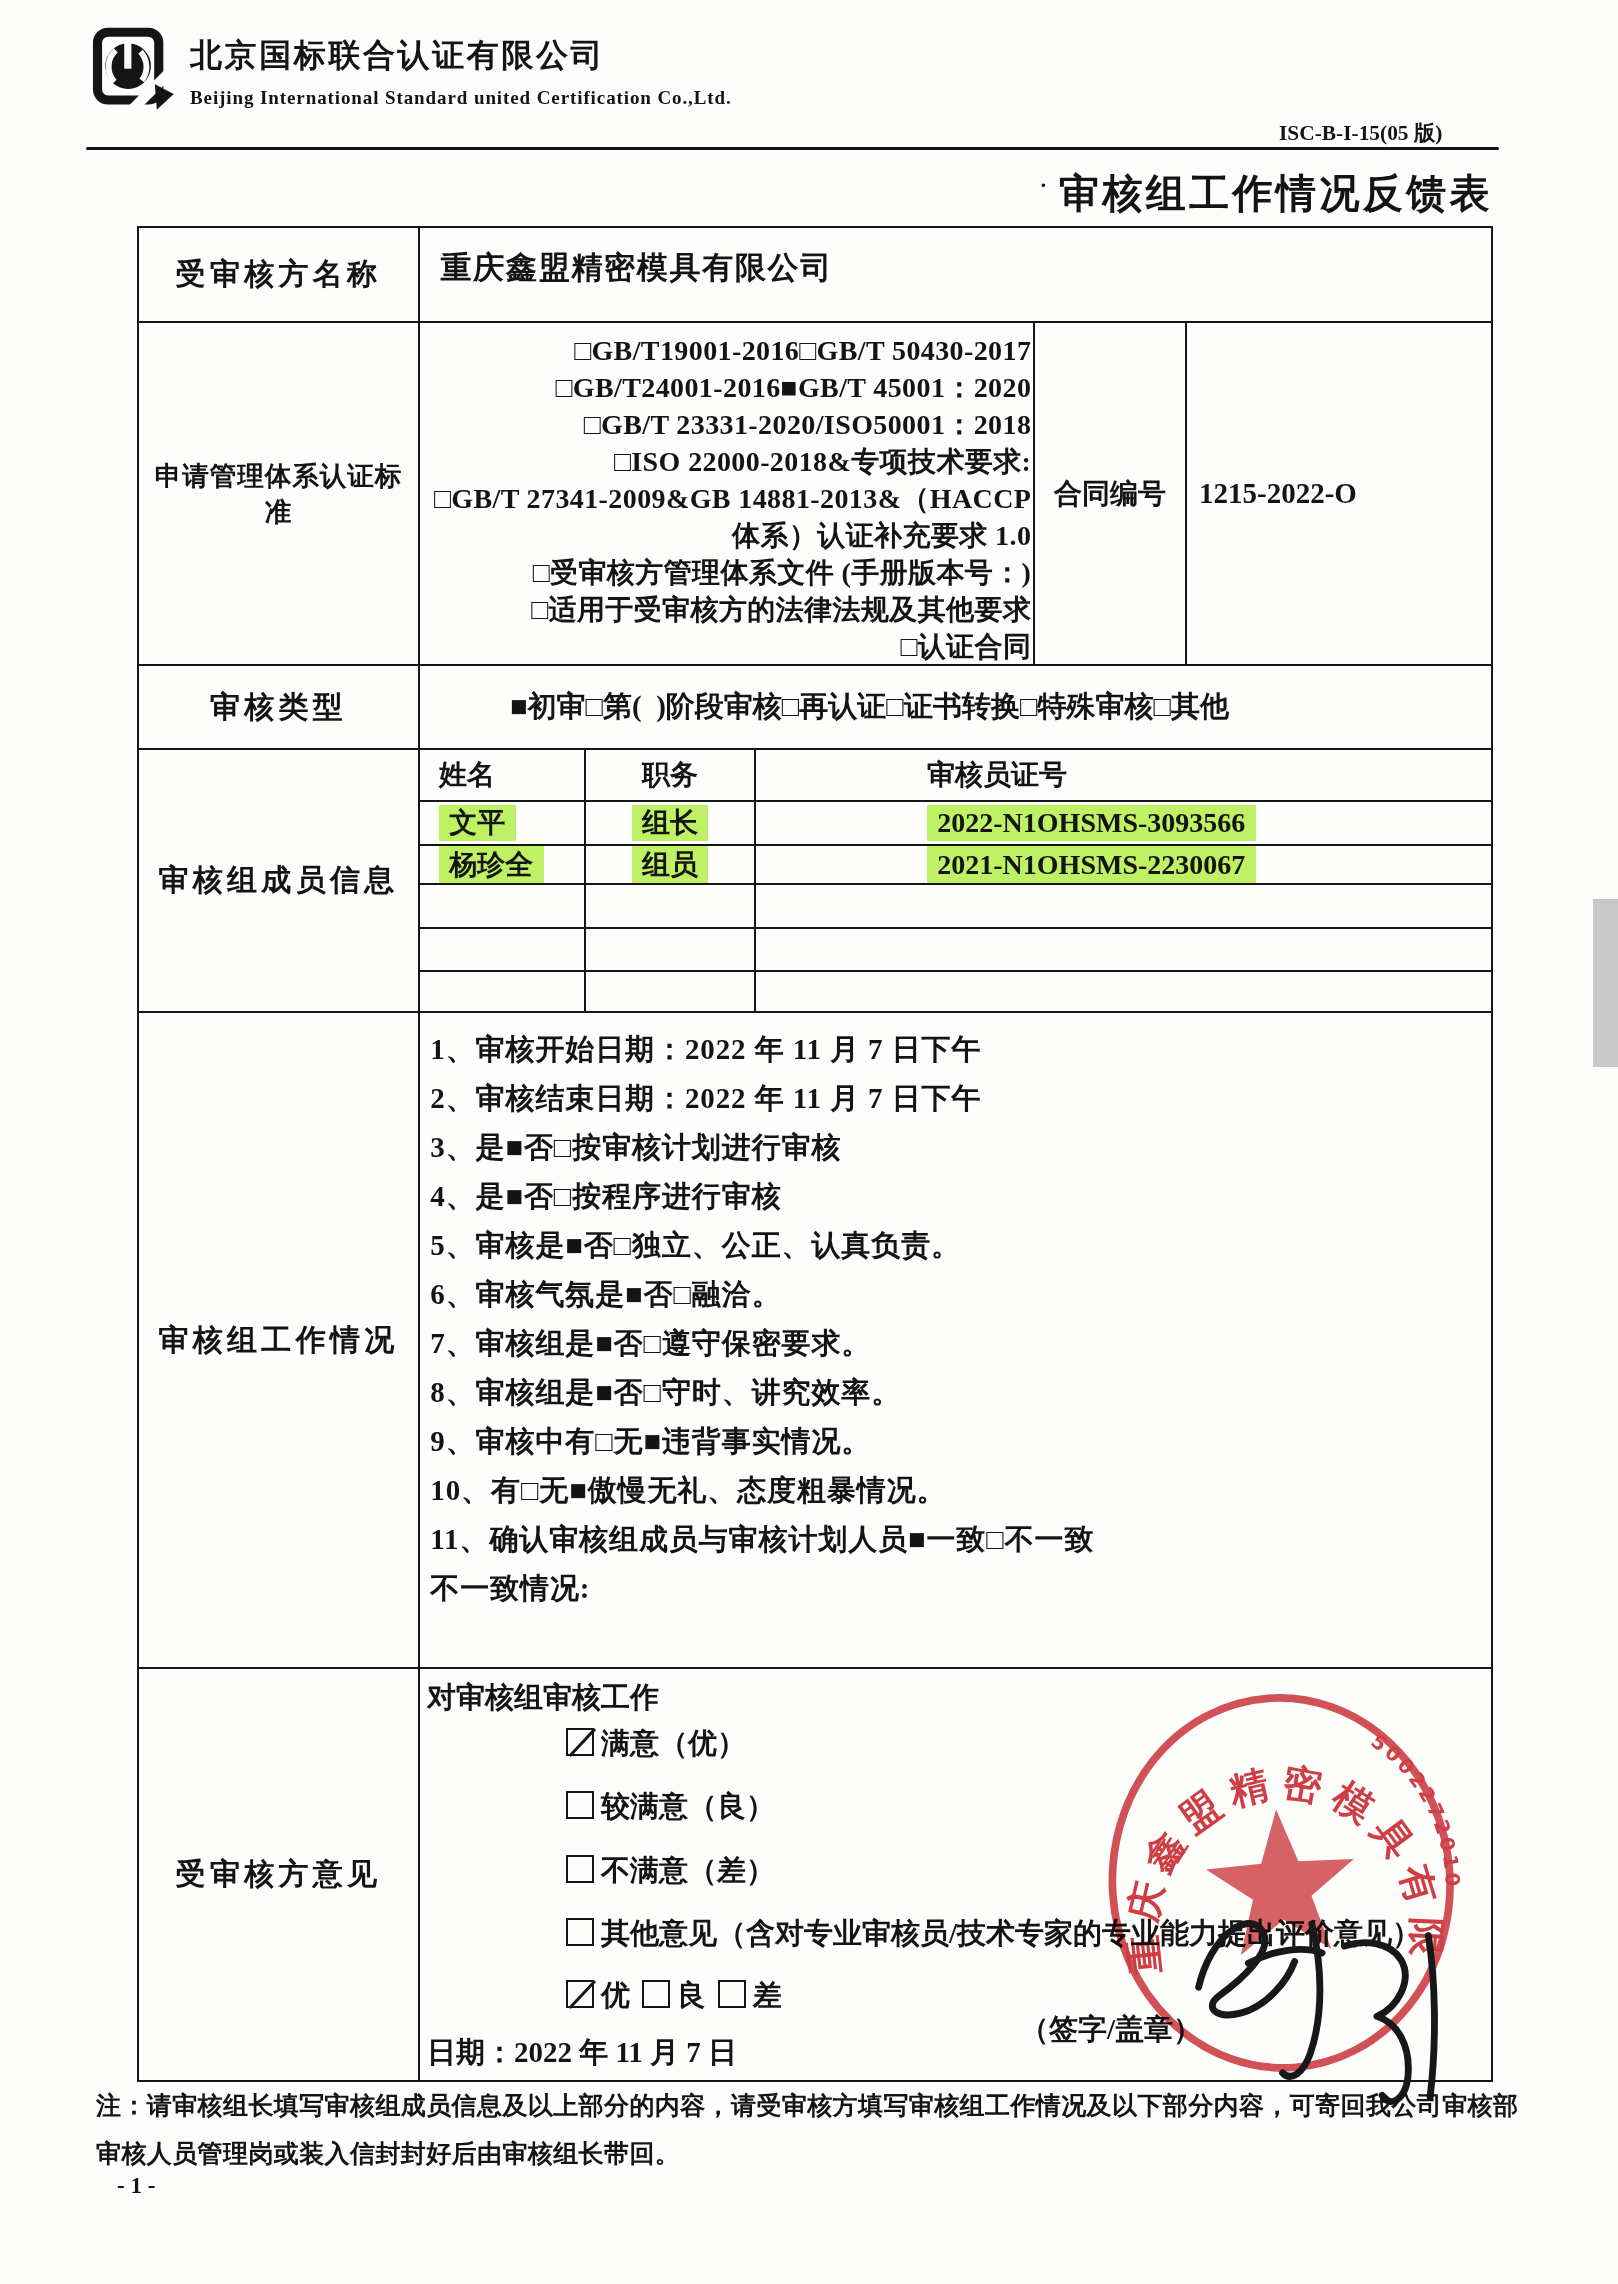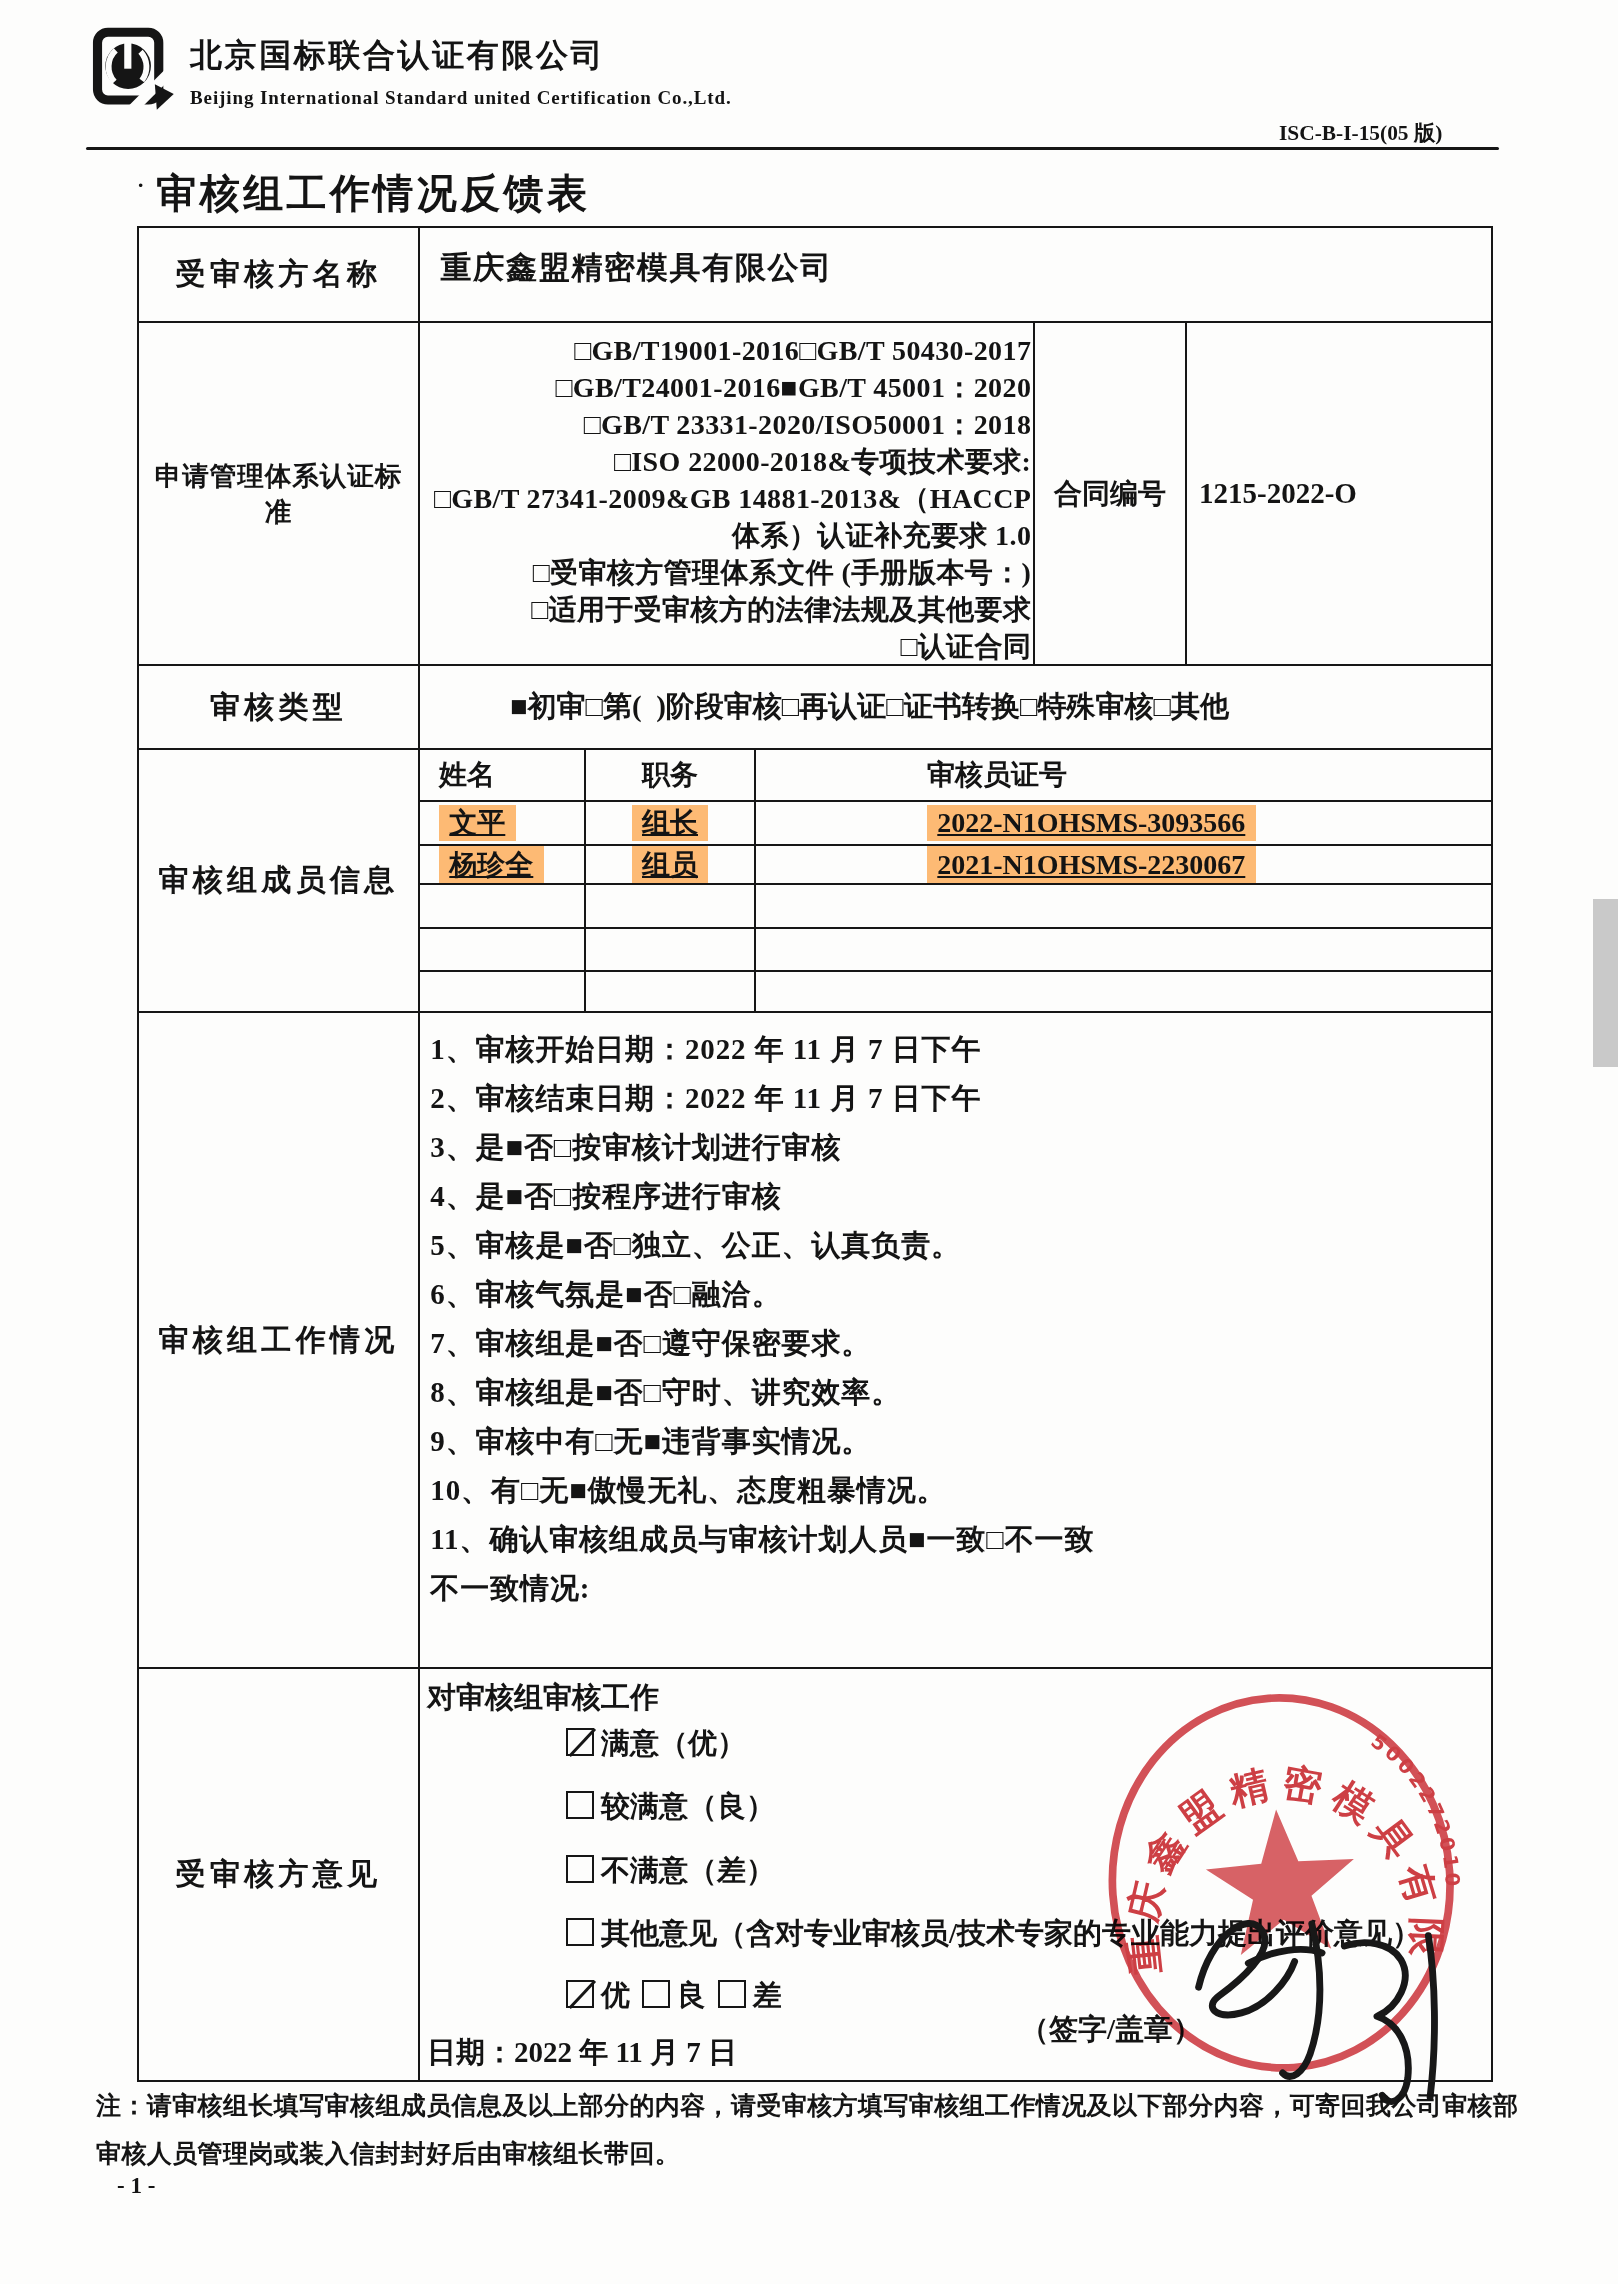--- a/index.html
+++ b/index.html
@@ -13,21 +13,21 @@
     font-weight:700;
     overflow:hidden;
   }
   
   .logo{position:absolute;left:91px;top:22px;width:86px;height:96px;}
   .co-cn{position:absolute;left:190px;top:34px;font-size:32px;letter-spacing:2.6px;}
   .co-en{position:absolute;left:190px;top:87px;font-size:19px;letter-spacing:0.9px;}
   .form-code{position:absolute;left:1279px;top:118px;font-size:21.4px;}
   .hdr-rule{position:absolute;left:86px;top:147px;width:1413px;height:3.4px;background:#161616;border-radius:1.7px;}
   
-  .title-wrap{position:absolute;left:137px;top:166px;width:1356px;text-align:left;font-size:40px;letter-spacing:3.4px;}
+  .title-wrap{position:absolute;left:137px;top:166px;width:1356px;text-align:right;font-size:40px;letter-spacing:3.4px;}
   .title-mark{font-size:22px;vertical-align:15.4px;margin-right:8.6px;}
   
   .tbl{position:absolute;left:137px;top:226px;width:1356px;border:2.6px solid #161616;box-sizing:border-box;background:transparent;}
   .trow{display:flex;box-sizing:border-box;}
   .trow + .trow{border-top:2.6px solid #161616;}
   .tlabel{
     width:281px;flex:0 0 281px;border-right:2.6px solid #161616;box-sizing:border-box;
     display:flex;align-items:center;justify-content:center;text-align:center;
     font-size:30px;letter-spacing:4.3px;padding:0 5.1px;
   }
@@ -48,21 +48,21 @@
   .mrow + .mrow{border-top:2.6px solid #161616;}
   .mc{box-sizing:border-box;display:flex;align-items:center;font-size:28px;}
   .mc-name{flex:0 0 166px;width:166px;border-right:2.6px solid #161616;padding-left:19px;}
   .mc-role{flex:0 0 170px;width:170px;border-right:2.6px solid #161616;justify-content:center;}
   .mc-cert{flex:1;padding-left:171px;}
   .mh{height:52px;text-align:center;}
   .md1{height:46px;}
   .md2{height:41px;}
   .me{height:45px;}
   .me3{height:43px;}
-  .hl{background:#fdba74;padding:0.9px 10.3px;display:inline-block;line-height:1.25;text-decoration:underline;}
+  .hl{background:#bef264;padding:0.9px 10.3px;display:inline-block;line-height:1.25;}
   .r5{height:656px;}
   .r5 .tcontent{padding:12px 6.9px 0 10.3px;}
   .work-line{font-size:29px;line-height:49px;white-space:pre-wrap;letter-spacing:0.9px;}
   .r6{height:413px;}
   .op-head{position:absolute;left:6.9px;top:8.6px;font-size:29px;}
   .opt{position:absolute;left:146px;font-size:29px;white-space:pre-wrap;}
   .opt0{top:55px;} .opt1{top:118px;} .opt2{top:182px;} .opt3{top:245px;} .opt4{top:307px;}
   .cb{display:inline-block;width:24px;height:24px;border:2.6px solid #161616;position:relative;vertical-align:-3.4px;margin-right:6.9px;box-sizing:content-box;}
   .cb.mid{margin-left:12px;}
   .cb.checked::after{

